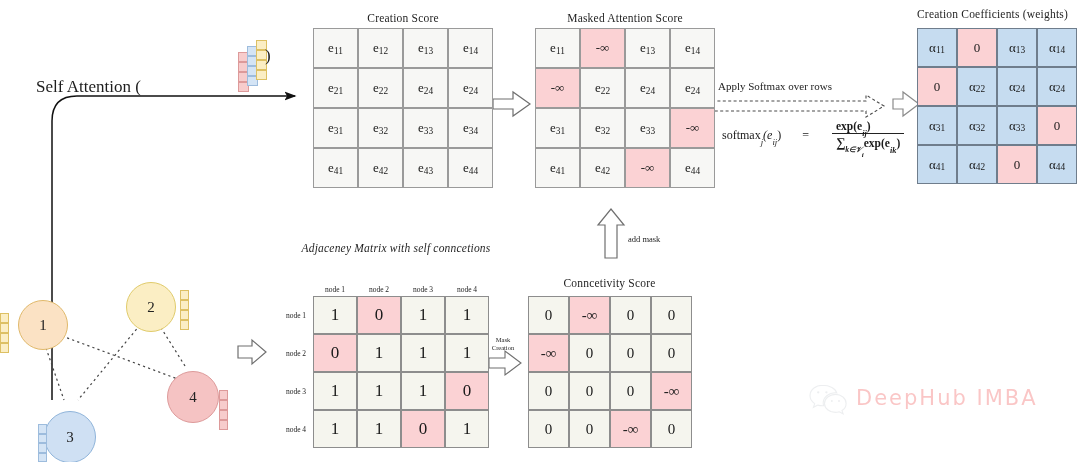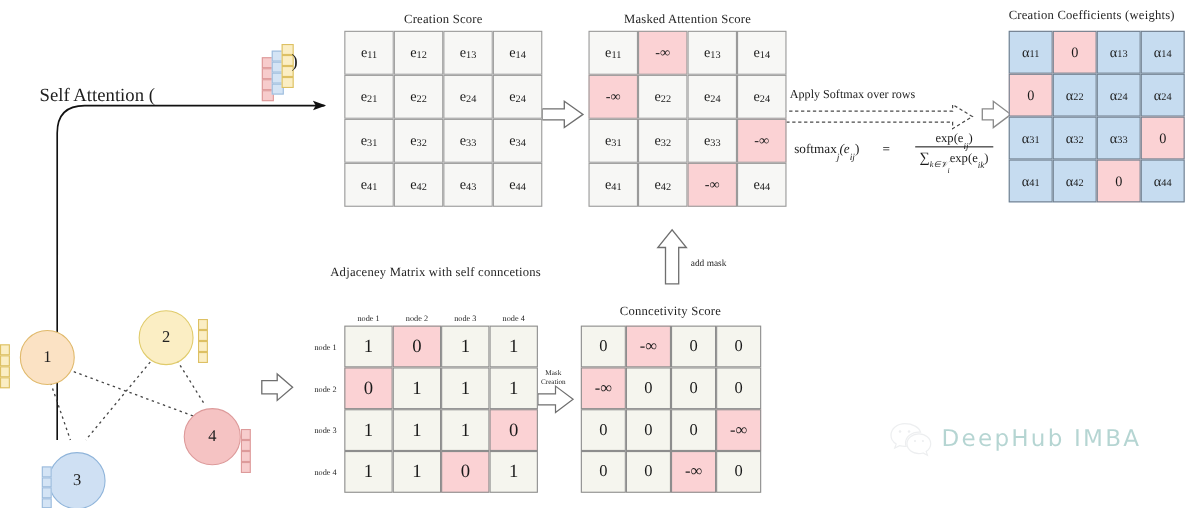--- a/index.html
+++ b/index.html
@@ -17,21 +17,21 @@
 
   
   .mtitle{
     font-family:"Liberation Serif", serif;
     font-size:11.5px;
     color:#1f1f1f;
     text-align:center;
     white-space:nowrap;
     letter-spacing:.2px;
   }
-  .mtitle.two{line-height:13px;}
+  .mtitle.two{line-height:13px;font-style:italic;}
 
   
   .matrix{
     position:absolute;
     display:grid;
     box-sizing:border-box;
   }
   .cell{
     box-sizing:border-box;
     display:flex;align-items:center;justify-content:center;
@@ -115,36 +115,36 @@
   .maskcre{font-size:6.5px;line-height:8px;text-align:center;}
 
   
   .formula{
     position:absolute;
     font-family:"Liberation Serif", serif;
     font-size:12px;
     display:flex;align-items:center;
     white-space:nowrap;
   }
-  .frac{display:inline-flex;flex-direction:column;align-items:center;vertical-align:middle;margin:0 2px;}
+  .frac{display:inline-flex;flex-direction:column;vertical-align:middle;margin:0 2px;font-weight:bold;}
   .frac .num{padding:0 4px 1px 4px;font-size:11.5px;}
   .frac .den{padding:1px 4px 0 4px;border-top:1px solid #222;font-size:11.5px;}
   .it{font-style:italic;}
 
   
   .watermark{
     position:absolute;
     display:flex;align-items:center;gap:8px;
     opacity:.30;
   }
   .wm-text{
     font-family:"DejaVu Sans", sans-serif;
     font-size:21px;
     letter-spacing:2.0px;
-    color:#0f766e;
+    color:#ef4444;
   }
   svg{display:block;overflow:visible;}
 </style>
 </head>
 <body>
 
 <div class="stage">
 
   <svg class="abs" style="left:0;top:0;" width="1080" height="462">
     <defs>

